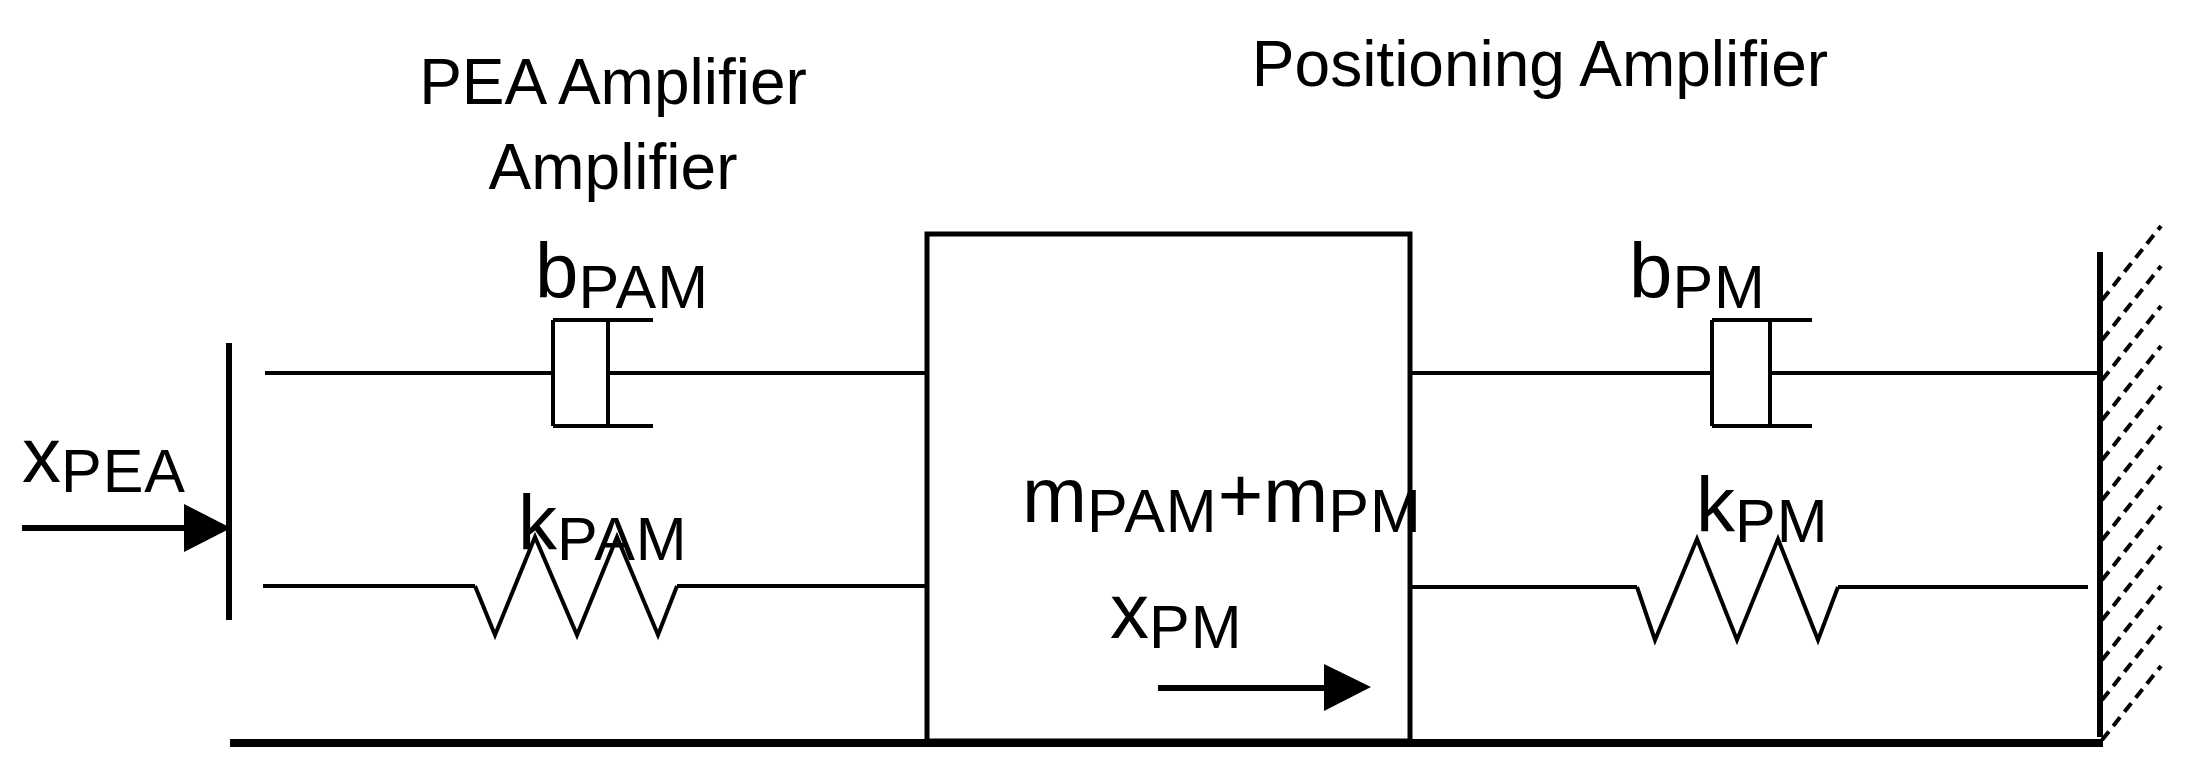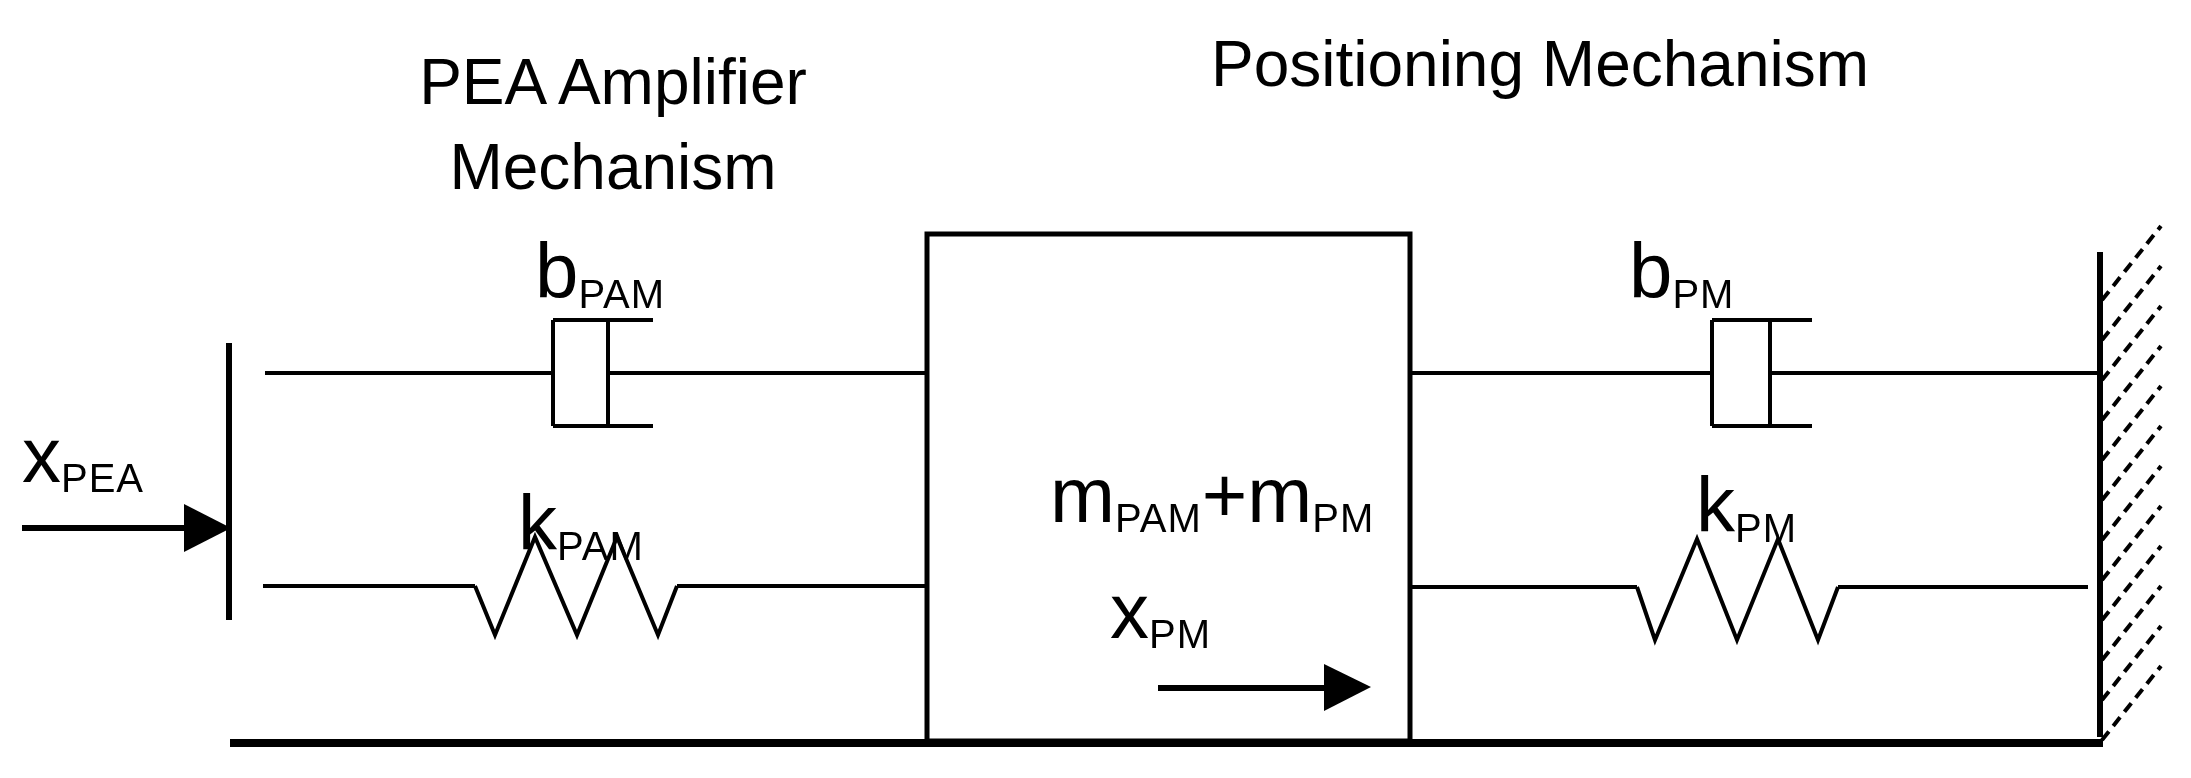--- a/index.html
+++ b/index.html
@@ -15,21 +15,21 @@
   svg .stroke   { stroke:var(--ink); fill:none; stroke-width:4; }
   svg .thick    { stroke:var(--ink); fill:none; stroke-width:8; }
   svg .plate    { stroke:var(--ink); fill:none; stroke-width:6; }
   svg .boxline  { stroke:var(--ink); fill:none; stroke-width:5; }
   svg .shaft    { stroke:var(--ink); fill:none; stroke-width:6; }
   svg .head     { fill:var(--ink); stroke:none; }
   svg .hatch    { stroke:var(--ink); fill:none; stroke-width:4; stroke-dasharray:11 7; }
 
   .label { position:absolute; white-space:nowrap; line-height:1; }
   .sym   { font-size:78px; }
-  .sym .sub { font-size:40px; vertical-align:-10px; letter-spacing:1px; }
+  .sym .sub { font-size:61px; vertical-align:-10px; letter-spacing:1px; }
   .title { font-size:64px; line-height:85px; text-align:center; transform:translateX(-50%); }
 </style>
 </head>
 <body>
 
 <div id="canvas">
 
   <svg width="2191" height="778" viewBox="0 0 2191 778">
 
     <g>
@@ -98,39 +98,39 @@
         <line x1="2102" y1="740" x2="2161" y2="666" class="hatch"></line>
       </g>
 
     <g>
       <line class="thick" x1="230" y1="743" x2="2103" y2="743"></line>
     </g>
   </svg>
 
   <div class="label title" style="left:613px; top:8px;margin-top:32px;">
     <div>PEA Amplifier</div>
-    <div>Mechanism</div>
+    <div>Amplifier</div>
   </div>
   <div class="label title" style="left:1540px; top:22px;">
-    <div>Positioning Mechanism</div>
+    <div>Positioning Amplifier</div>
   </div>
 
   <div class="label sym" style="left:22px; top:416px;">
     <span>x</span><span class="sub">PEA</span>
   </div>
 
   <div class="label sym" style="left:535px; top:232px;">
     <span>b</span><span class="sub">PAM</span>
   </div>
 
   <div class="label sym" style="left:518px; top:484px;">
     <span>k</span><span class="sub">PAM</span>
   </div>
 
-  <div class="label sym" style="left:1022px; top:456px;margin-left:28px;">
+  <div class="label sym" style="left:1022px; top:456px;">
     <span>m</span><span class="sub">PAM</span><span>+</span><span>m</span><span class="sub">PM</span>
   </div>
 
   <div class="label sym" style="left:1110px; top:572px;">
     <span>x</span><span class="sub">PM</span>
   </div>
 
   <div class="label sym" style="left:1629px; top:232px;">
     <span>b</span><span class="sub">PM</span>
   </div>

